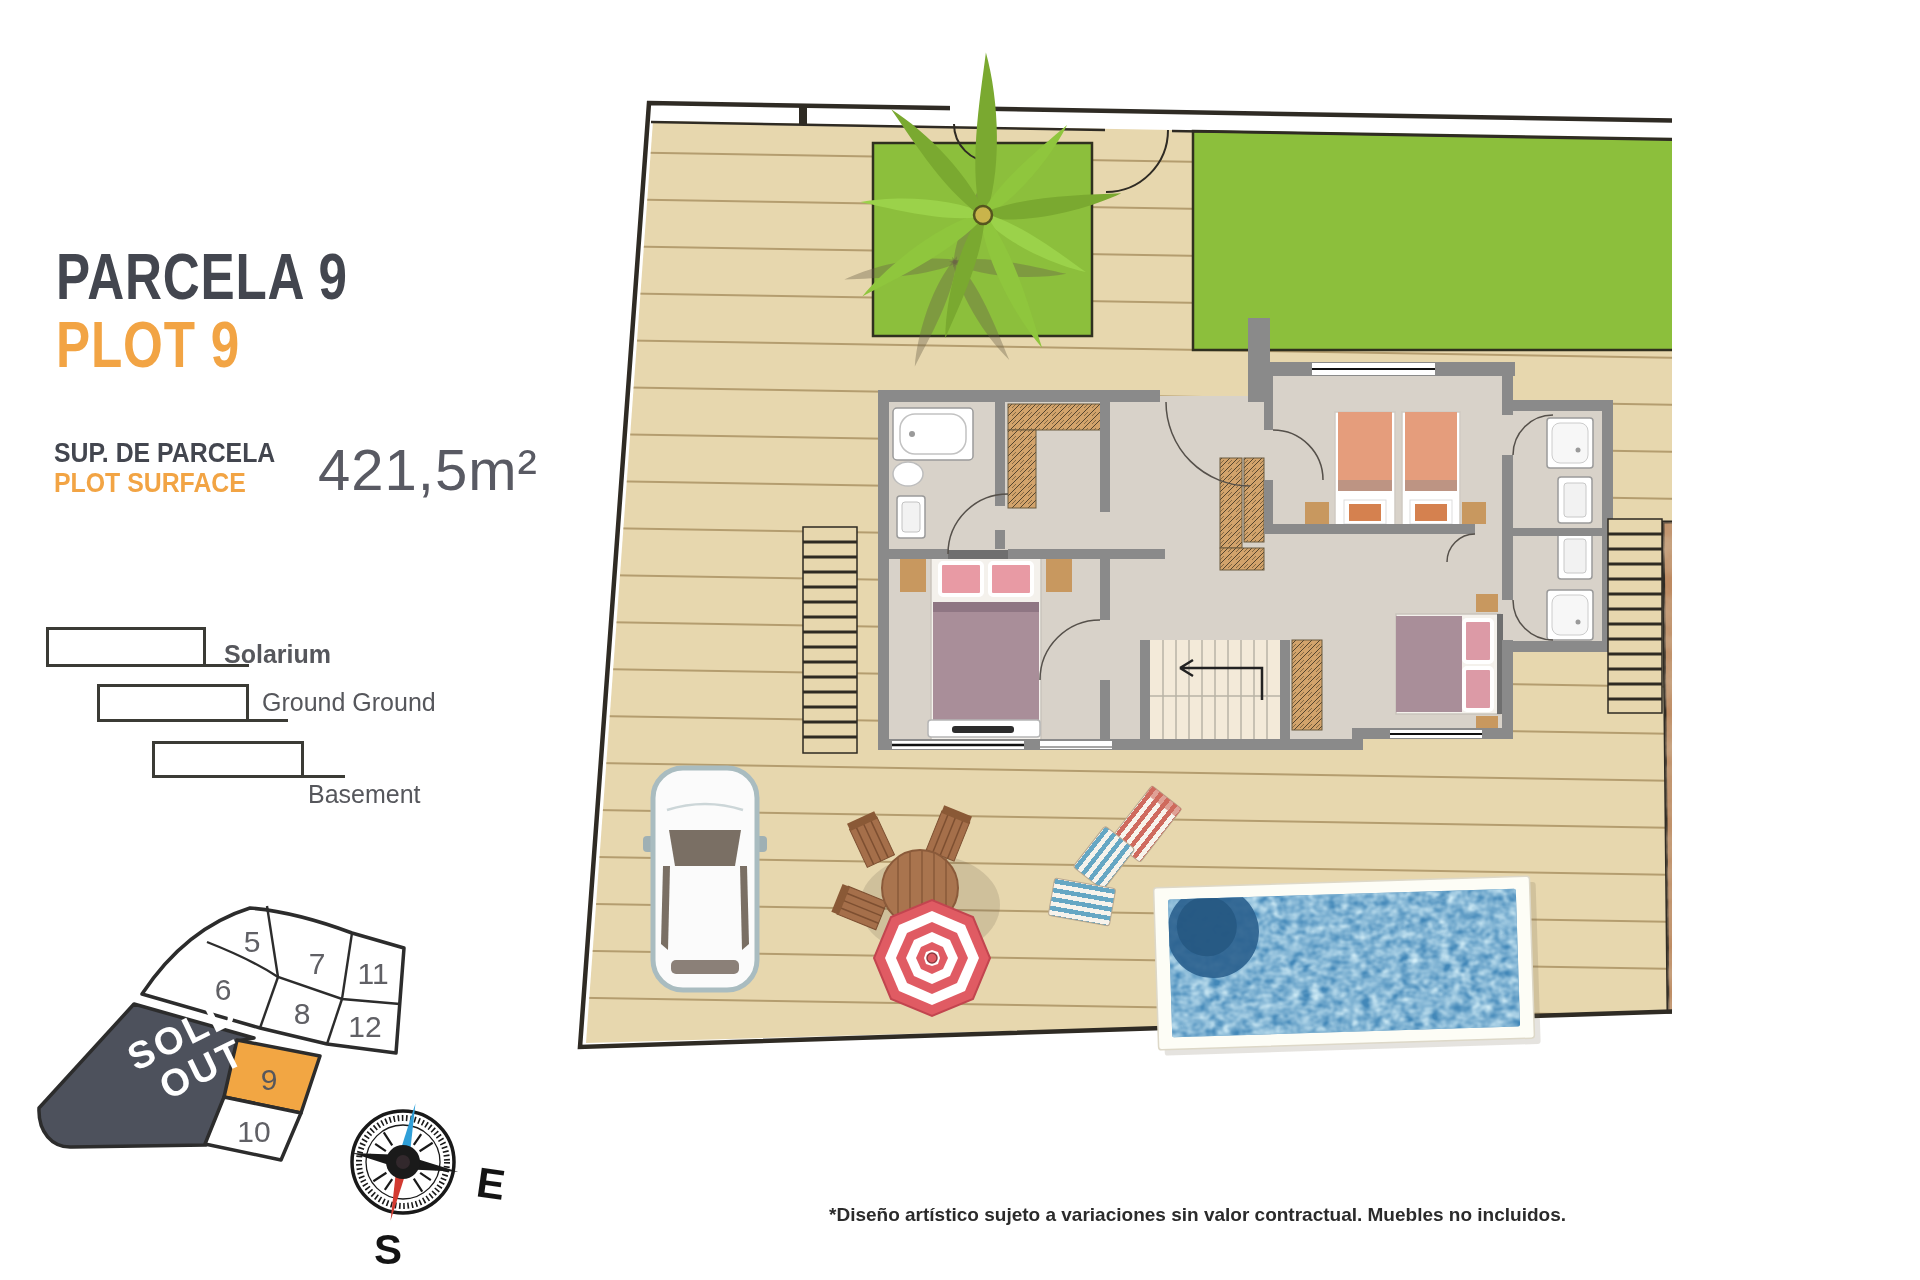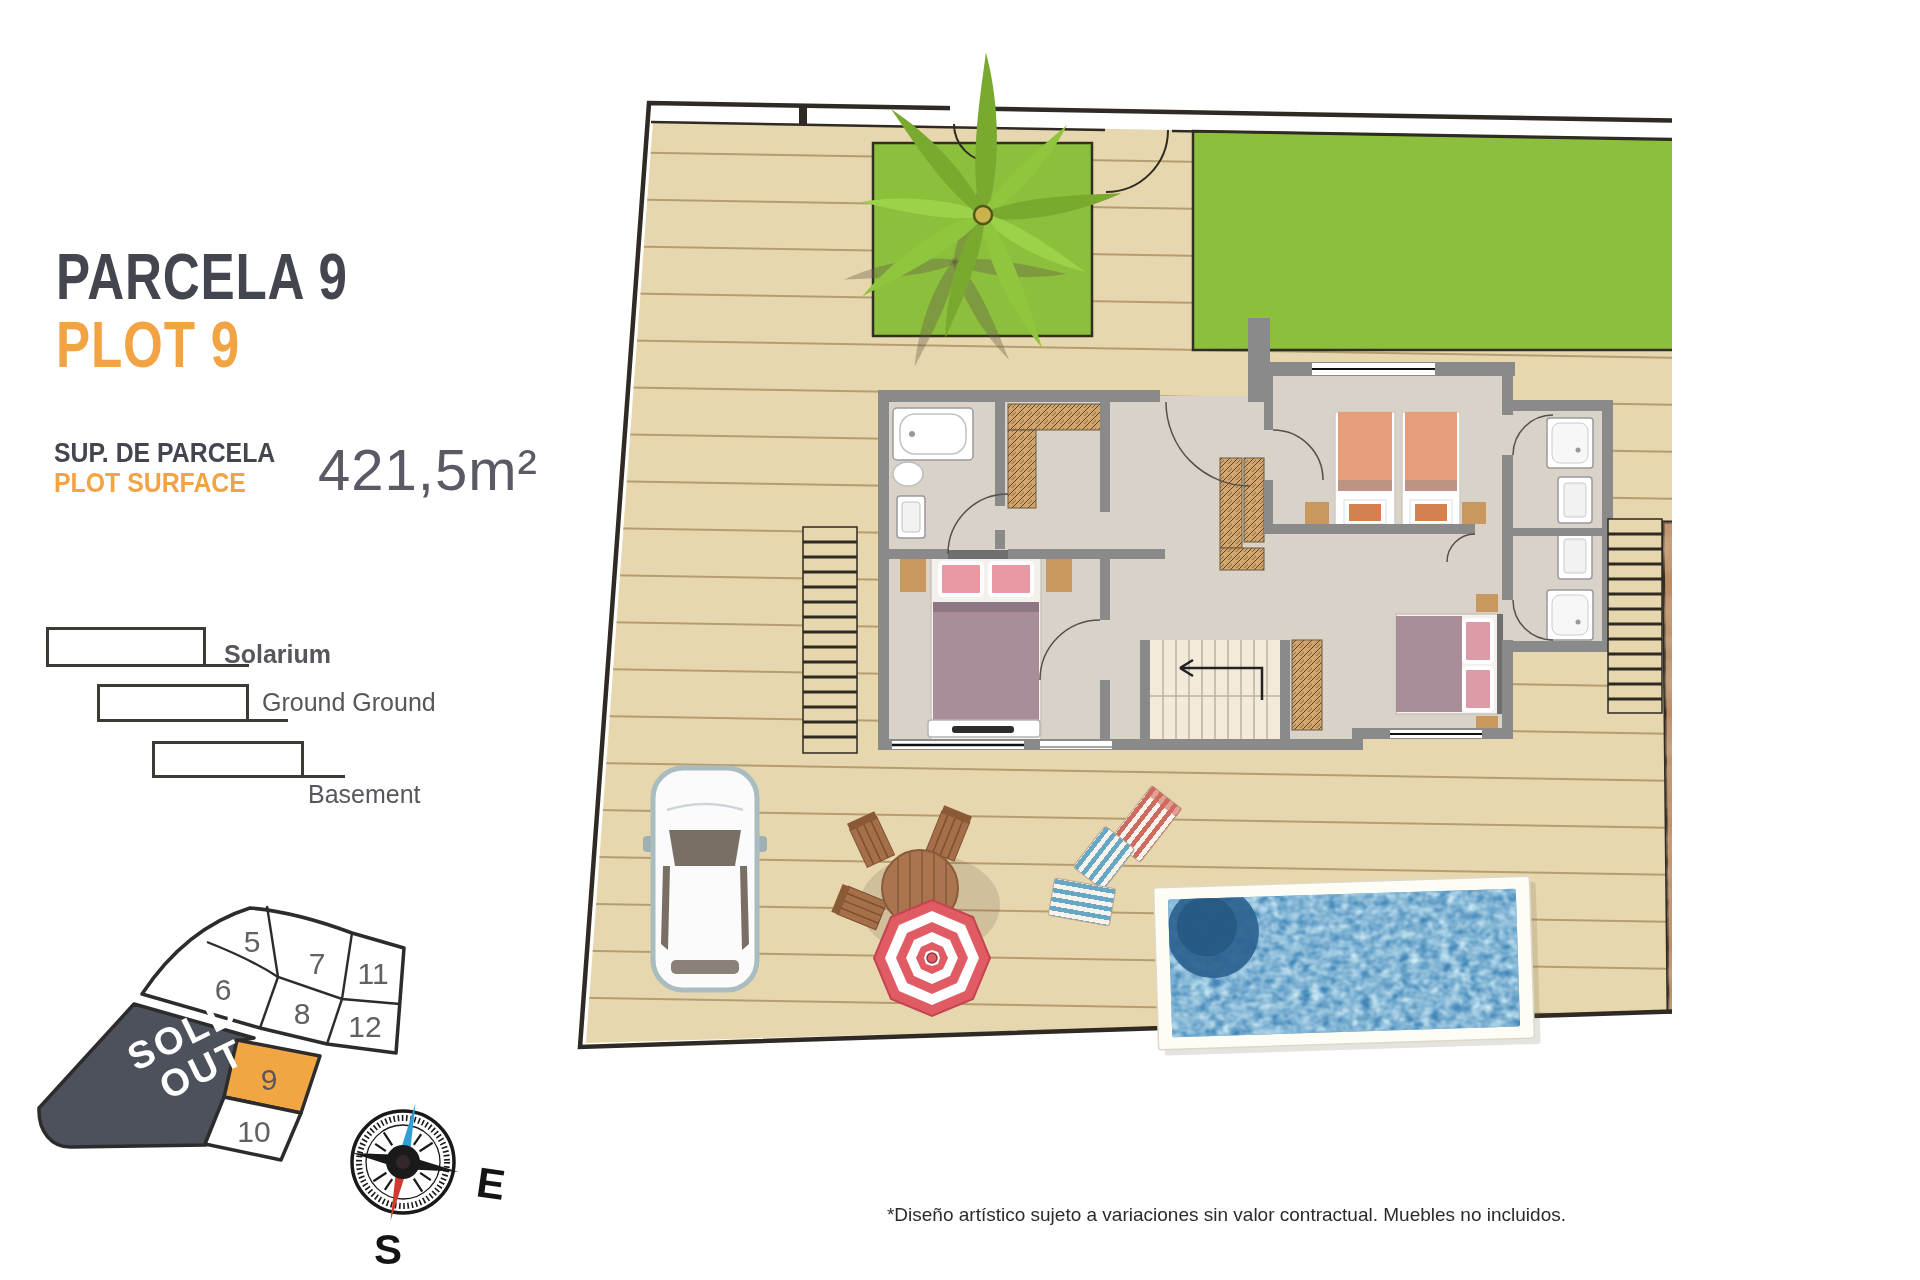--- a/index.html
+++ b/index.html
@@ -7,21 +7,21 @@
         font-family:"Liberation Sans", sans-serif;}
   .abs{position:absolute;}
   .title1{font-size:64px;font-weight:800;color:#43464f;transform:scaleX(.8);transform-origin:left top;letter-spacing:1px;white-space:nowrap;}
   .title2{font-size:64px;font-weight:800;color:#f2a444;transform:scaleX(.8);transform-origin:left top;letter-spacing:1px;white-space:nowrap;}
   .sublabel1{font-size:27px;font-weight:700;color:#43464f;transform:scaleX(.92);transform-origin:left top;white-space:nowrap;}
   .sublabel2{font-size:27px;font-weight:700;color:#f2a444;transform:scaleX(.92);transform-origin:left top;white-space:nowrap;}
   .surface{font-size:58px;font-weight:400;color:#595a63;letter-spacing:1px;white-space:nowrap;}
   .legend-box{position:absolute;background:#fff;border:3px solid #3b3b35;box-sizing:border-box;}
   .legend-line{position:absolute;height:3px;background:#3b3b35;}
   .legend-label{position:absolute;font-size:25px;color:#56575c;white-space:nowrap;}
-  .disclaimer{position:absolute;right:106px;top:1204px;font-size:19px;font-weight:400;color:#2b2b2b;white-space:nowrap;}
+  .disclaimer{position:absolute;right:106px;top:1204px;font-size:19px;font-weight:700;color:#2b2b2b;white-space:nowrap;}
   svg text{font-family:"Liberation Sans", sans-serif;}
 </style>
 </head>
 <body>
 
 <div id="page">
 
   <div class="abs title1" style="left:56px;top:240px;">PARCELA 9</div>
   <div class="abs title2" style="left:56px;top:308px;">PLOT 9</div>
   <div class="abs sublabel1" style="left:54px;top:438px;">SUP. DE PARCELA</div>

